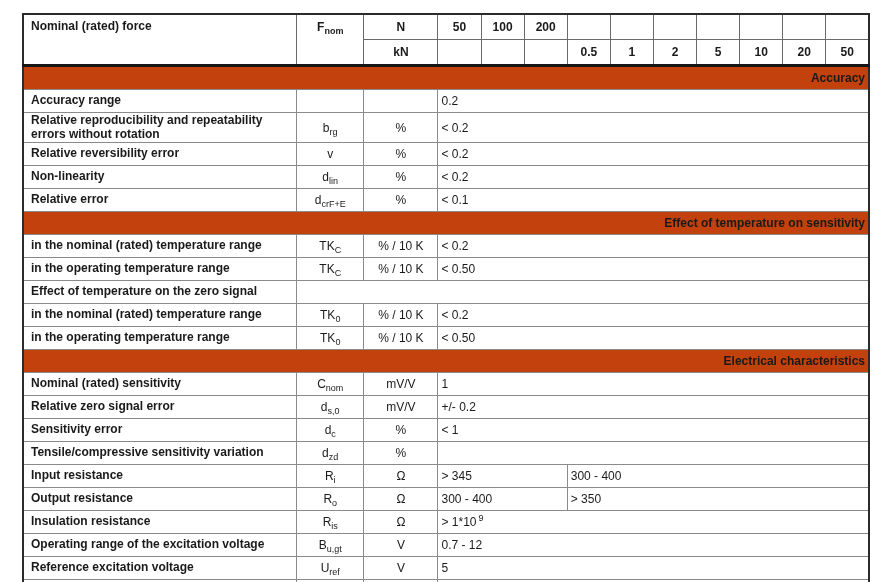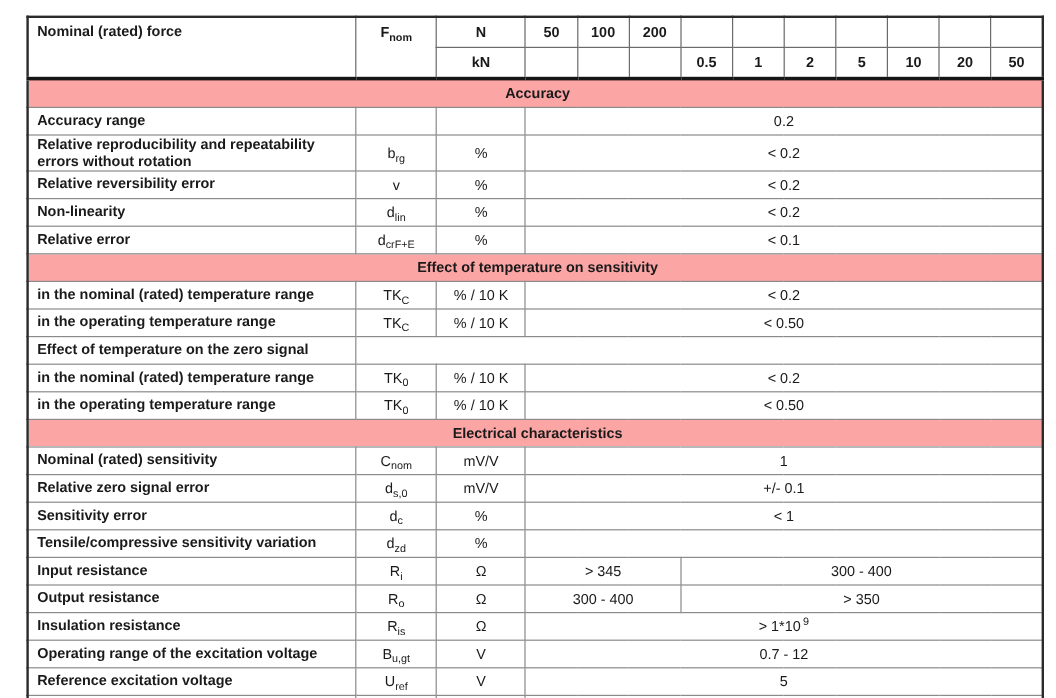--- a/index.html
+++ b/index.html
@@ -43,36 +43,36 @@
     font-weight: bold;
     padding-left: 7px;
     line-height: 13.5px;
   }
   td.c { text-align: center; }
   .bold { font-weight: bold; }
   tr.hdr td { height: 22px; }
   td.span2 { vertical-align: top; padding-top: 5px; }
   tr.hdr2 td, td.span2 { border-bottom: 3px solid #161616; }
   tr.section td {
-    background: #fca5a5;
+    background: #c2410c;
     font-weight: bold;
-    text-align: center;
+    text-align: right;
     padding-left: 7px;
   }
   sub {
     font-size: 9px;
     line-height: 0;
     margin-top: 48px;
   }
   sup {
     font-size: 9px;
     line-height: 0;
     margin-left: 2px;
   }
-  td.val { text-align: center; }
+  td.val { }
 </style>
 </head>
 <body>
 
 <div class="page">
 <table class="spec">
   <colgroup>
     <col class="c-name">
         <col class="c-sym">
         <col class="c-unit">
@@ -188,21 +188,21 @@
     <tr>
       <td class="name">Nominal (rated) sensitivity</td>
       <td class="c"><span>C</span><sub>nom</sub></td>
       <td class="c">mV/V</td>
       <td class="val" colspan="10">1</td>
     </tr>
     <tr>
       <td class="name">Relative zero signal error</td>
       <td class="c"><span>d</span><sub>s,0</sub></td>
       <td class="c">mV/V</td>
-      <td class="val" colspan="10">+/- 0.1</td>
+      <td class="val" colspan="10">+/- 0.2</td>
     </tr>
     <tr>
       <td class="name">Sensitivity error</td>
       <td class="c"><span>d</span><sub>c</sub></td>
       <td class="c">%</td>
       <td class="val" colspan="10">&lt; 1</td>
     </tr>
     <tr>
       <td class="name">Tensile/compressive sensitivity variation</td>
       <td class="c"><span>d</span><sub>zd</sub></td>

